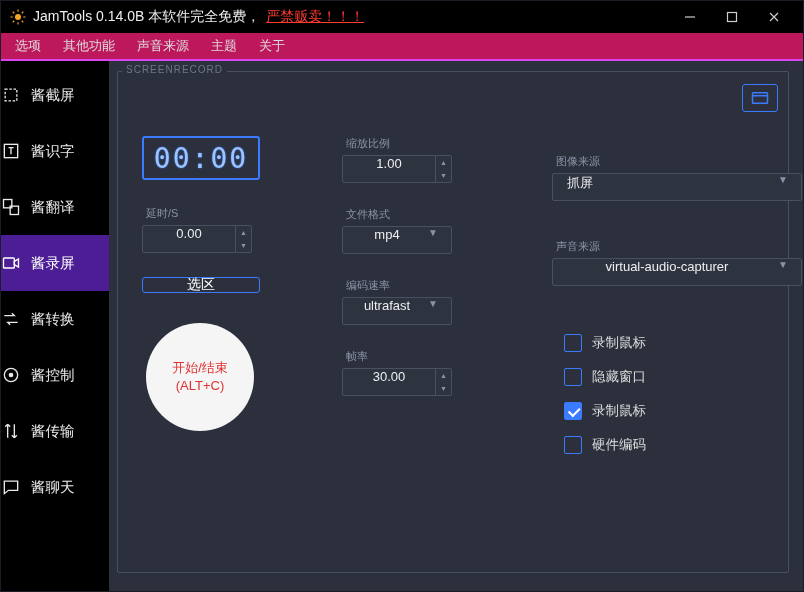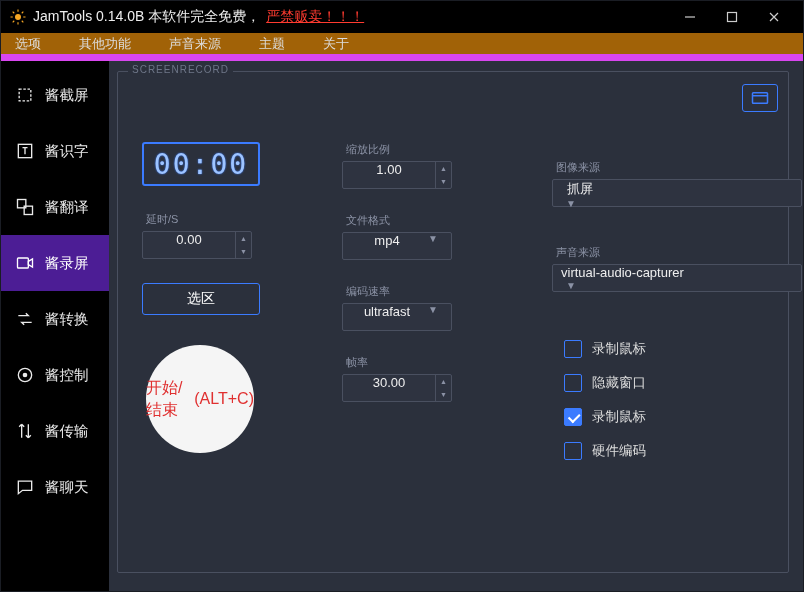--- a/index.html
+++ b/index.html
@@ -24,76 +24,75 @@
   .titlebar .title { color: #eee; }
   .titlebar .warn { color: #ff3b30; margin-left: 6px; text-decoration: underline; }
   .titlebar .spacer { flex: 1; }
   .win-btn {
     width: 42px; height: 32px;
     display: flex; align-items: center; justify-content: center;
     color: #ccc; font-size: 14px;
   }
   
   .menubar {
-    height: 28px; background: #a16207;
+    height: 28px; background: #be185d;
     display: flex; align-items: center;
     padding: 0 4px;
     font-size: 13px;
-    gap: 18px;
-    border-bottom: 7px solid #d946ef;
+    gap: 2px;
+    border-bottom: 2px solid #d946ef;
   }
   .menu-item { padding: 4px 10px; color: #ddd; }
   
   .body-wrap { display: flex; height: calc(100% - 60px); }
   
   .sidebar {
     width: 108px; background: #000;
     display: flex; flex-direction: column;
     padding-top: 6px;
   }
   .side-item {
     height: 56px;
     display: flex; align-items: center;
-    padding-left: 14px;
     font-size: 14.5px;
     color: #eaeaea;
     gap: 10px;
   }
   .side-item.active { background: #4c1d95; color: #fff; }
   .side-item .sicon { width: 20px; height: 20px; display: flex; align-items: center; justify-content: center; }
   .side-item .sicon svg { stroke: currentColor; fill: none; stroke-width: 1.6; }
   
   .main {
     flex: 1; position: relative;
     background: #2b303c;
   }
   .panel {
     position: absolute;
     left: 8px; right: 14px; top: 10px; bottom: 18px;
     border: 1px solid #4a5060;
     border-radius: 2px;
   }
   .panel-title {
-    position: absolute; top: -8px; left: 10px;
+    position: absolute; top: -8px; left: 4px;
     background: #2b303c;
     padding: 0 4px;
     font-size: 10px; color: #6e7688;
     letter-spacing: 1px;
   }
   .corner-btn {
     position: absolute; top: 12px; right: 10px;
     width: 36px; height: 28px;
     border: 1.5px solid #3b7bff;
     border-radius: 3px;
     display: flex; align-items: center; justify-content: center;
   }
   .corner-btn svg { stroke: #3b7bff; fill: none; stroke-width: 2; }
   .content {
     position: absolute;
-    left: 24px; top: 70px; right: 24px;
+    left: 24px; top: 64px; right: 24px;
     display: grid;
     grid-template-columns: 140px 150px 250px;
     column-gap: 60px;
   }
   .col { display: flex; flex-direction: column; }
   
   .timer {
     width: 118px; height: 44px;
     border: 2.5px solid #3b7bff;
     border-radius: 3px;
@@ -136,40 +135,40 @@
     color: #8b92a5;
   }
   .combo {
     padding: 0 8px;
   }
   .combo .val { flex: 1; font-size: 13px; color: #eee; text-align: center; }
   .combo .caret {
     width: 20px; text-align: center;
     color: #8b92a5; font-size: 10px;
   }
-  .combo.wide { width: 100%; flex-direction: column; }
+  .combo.wide { width: 100%; }
   .spin.narrow, .combo.narrow { width: 110px; }
   
   .select-btn {
-    width: 118px; height: 32px;
+    width: 118px; height: 16px;
     border: 1.5px solid #3b7bff;
     border-radius: 3px;
     display: flex; align-items: center; justify-content: center;
     font-size: 14px; color: #fff;
     margin-bottom: 30px;
   }
   
   .record-btn {
     width: 108px; height: 108px;
     background: #f5f5f5;
     border-radius: 50%;
-    display: flex; flex-direction: row;
+    display: flex; flex-direction: column;
     align-items: center; justify-content: center;
     color: #e03030;
-    font-size: 16px;
+    font-size: 13px;
     line-height: 1.4;
     margin-left: 4px;
   }
   
   .checks { display: flex; flex-direction: column; gap: 16px; margin-top: 12px; }
   .check {
     display: flex; align-items: center; gap: 10px;
     font-size: 13.5px; color: #ddd;
   }
   .check .box {

